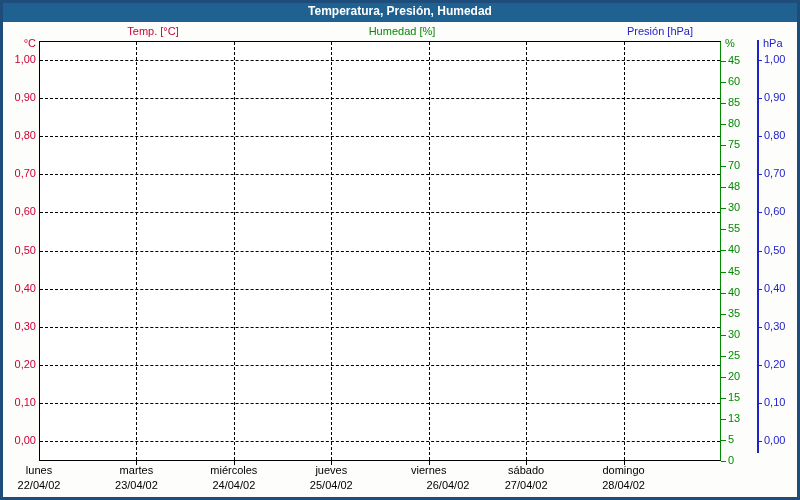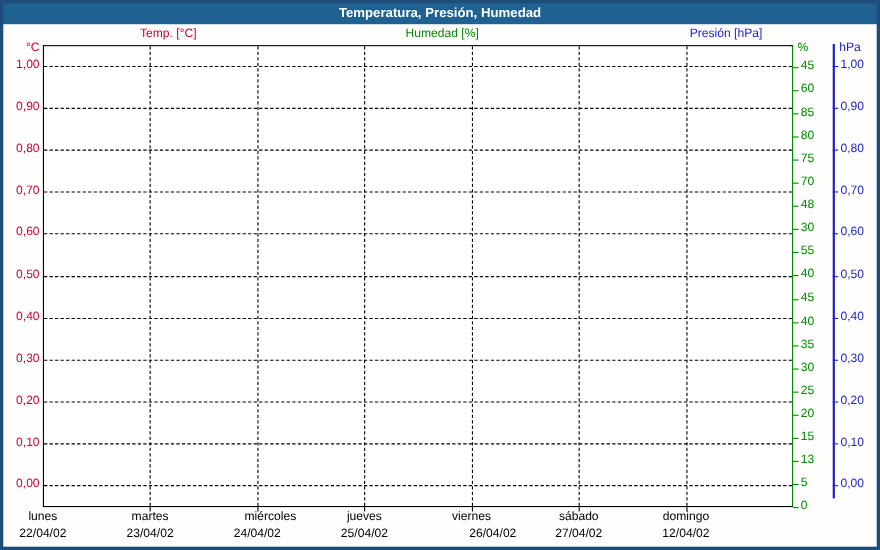--- a/index.html
+++ b/index.html
@@ -157,26 +157,26 @@
       <div class="tick-hum" style="left: 721px; top: 461px;"></div>
       <div class="lab-hum" style="left: 728px; top: 454px;">0</div>
       <div class="axis-head c-temp" style="left: 0px; top: 37px; width: 36px; text-align: right;">°C</div>
       <div class="axis-head c-hum" style="left: 725px; top: 37px;">%</div>
       <div class="axis-head c-pres" style="left: 763px; top: 37px;">hPa</div>
       <div class="blue-line" style="left: 757px; top: 40px; height: 413px;"></div>
       <div class="xday" style="left: 39px; top: 464px;">lunes</div>
       <div class="xdate" style="left: 39px; top: 479px;">22/04/02</div>
       <div class="xday" style="left: 136.429px; top: 464px;">martes</div>
       <div class="xdate" style="left: 136.429px; top: 479px;">23/04/02</div>
-      <div class="xday" style="left: 233.857px; top: 464px; margin-left: 12px;">miércoles</div>
+      <div class="xday" style="left: 233.857px; top: 464px;">miércoles</div>
       <div class="xdate" style="left: 233.857px; top: 479px;">24/04/02</div>
       <div class="xday" style="left: 331.286px; top: 464px;">jueves</div>
       <div class="xdate" style="left: 331.286px; top: 479px;">25/04/02</div>
       <div class="xday" style="left: 428.714px; top: 464px;">viernes</div>
       <div class="xdate" style="left: 448px; top: 479px;">26/04/02</div>
       <div class="xday" style="left: 526.143px; top: 464px;">sábado</div>
       <div class="xdate" style="left: 526.143px; top: 479px;">27/04/02</div>
       <div class="xday" style="left: 623.571px; top: 464px;">domingo</div>
-      <div class="xdate" style="left: 623.571px; top: 479px;">12/04/02</div>
+      <div class="xdate" style="left: 623.571px; top: 479px;">28/04/02</div>
     </div>
 
   <div class="frame"></div>
 </div>
 
 </body></html>

